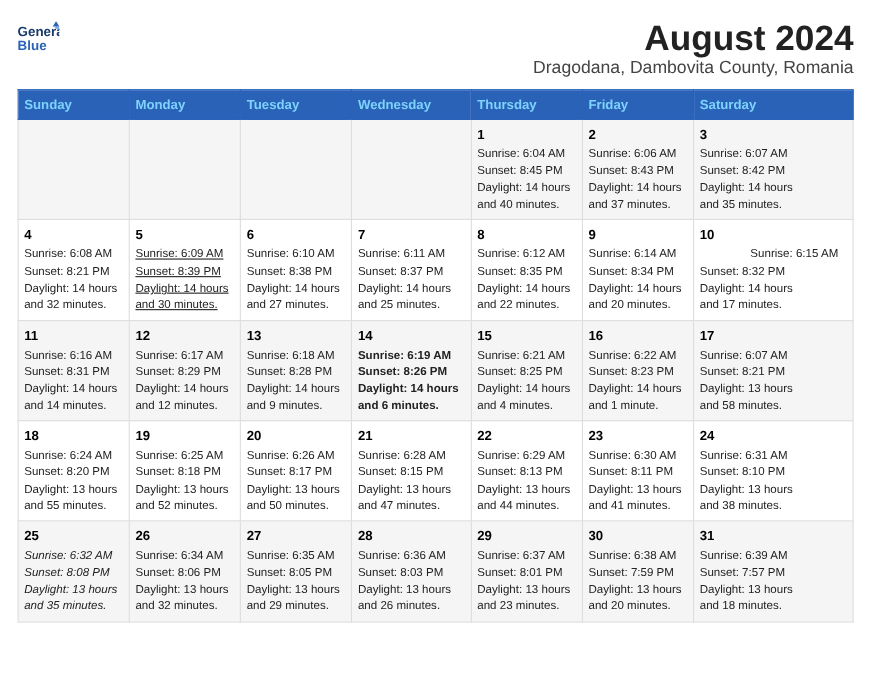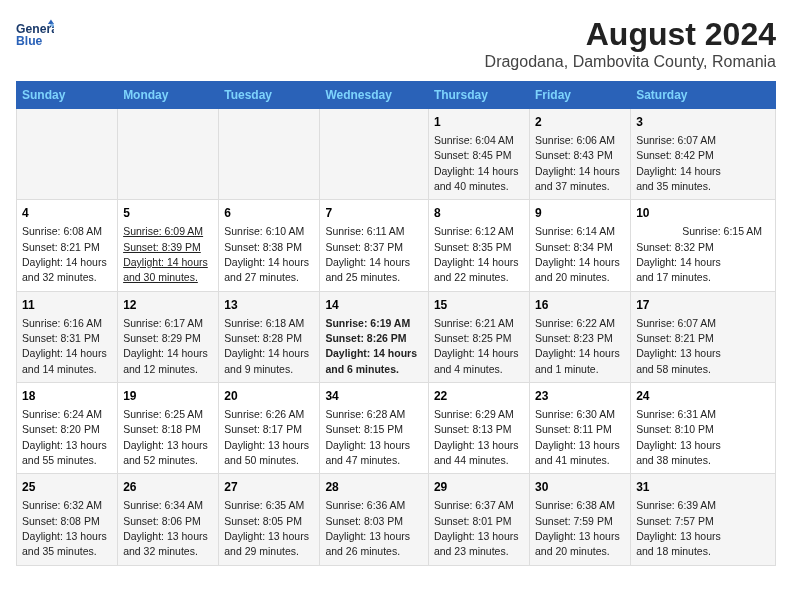--- a/index.html
+++ b/index.html
@@ -198,39 +198,39 @@
 Daylight: 13 hours
 and 55 minutes.</span></td>
         <td><span class="day-num">19</span><span class="cell-text" style="white-space: pre-line;">Sunrise: 6:25 AM
 Sunset: 8:18 PM
 Daylight: 13 hours
 and 52 minutes.</span></td>
         <td><span class="day-num">20</span><span class="cell-text" style="white-space: pre-line;">Sunrise: 6:26 AM
 Sunset: 8:17 PM
 Daylight: 13 hours
 and 50 minutes.</span></td>
-        <td><span class="day-num">34</span><span class="cell-text" style="white-space: pre-line;">Sunrise: 6:28 AM
+        <td><span class="day-num">21</span><span class="cell-text" style="white-space: pre-line;">Sunrise: 6:28 AM
 Sunset: 8:15 PM
 Daylight: 13 hours
 and 47 minutes.</span></td>
         <td><span class="day-num">22</span><span class="cell-text" style="white-space: pre-line;">Sunrise: 6:29 AM
 Sunset: 8:13 PM
 Daylight: 13 hours
 and 44 minutes.</span></td>
         <td><span class="day-num">23</span><span class="cell-text" style="white-space: pre-line;">Sunrise: 6:30 AM
 Sunset: 8:11 PM
 Daylight: 13 hours
 and 41 minutes.</span></td>
         <td><span class="day-num">24</span><span class="cell-text" style="white-space: pre-line;">Sunrise: 6:31 AM
 Sunset: 8:10 PM
 Daylight: 13 hours
 and 38 minutes.</span></td>
       </tr>
       <tr>
-        <td><span class="day-num">25</span><span class="cell-text" style="white-space: pre-line;">Sunrise: 6:32 AM
+        <td><span class="day-num">25</span><span class="cell-text" style="white-space: pre-line; font-style: italic;">Sunrise: 6:32 AM
 Sunset: 8:08 PM
 Daylight: 13 hours
 and 35 minutes.</span></td>
         <td><span class="day-num">26</span><span class="cell-text" style="white-space: pre-line;">Sunrise: 6:34 AM
 Sunset: 8:06 PM
 Daylight: 13 hours
 and 32 minutes.</span></td>
         <td><span class="day-num">27</span><span class="cell-text" style="white-space: pre-line;">Sunrise: 6:35 AM
 Sunset: 8:05 PM
 Daylight: 13 hours

